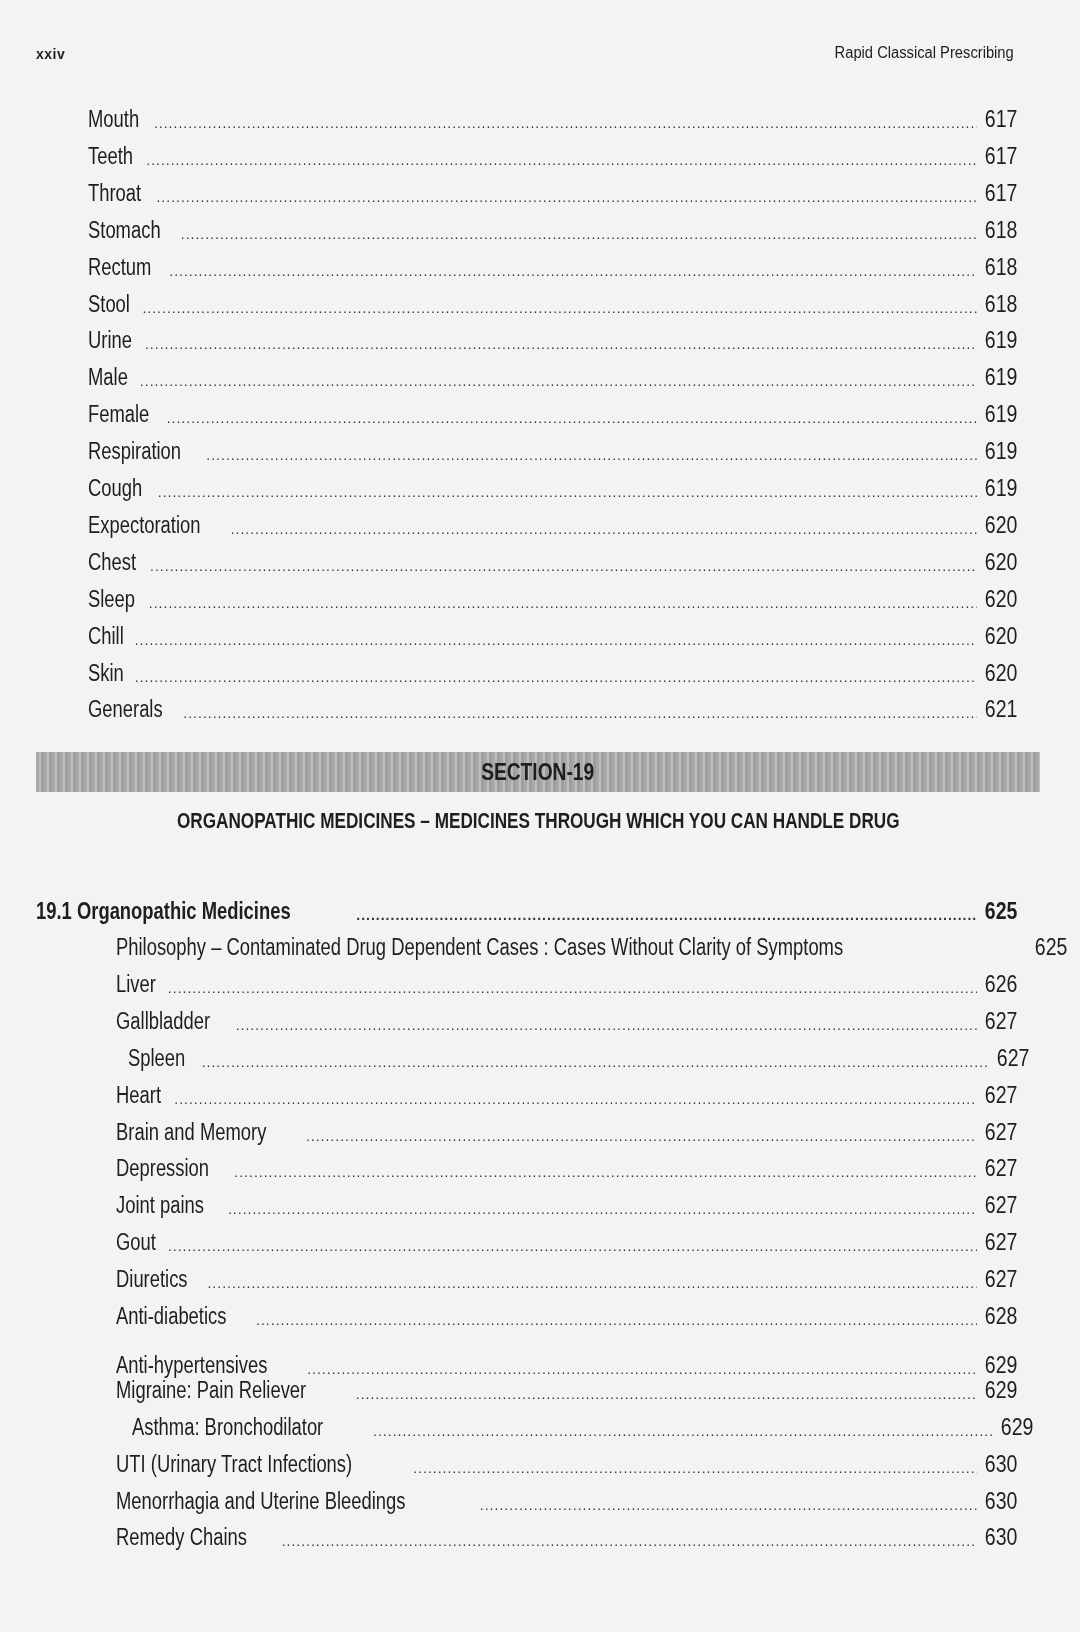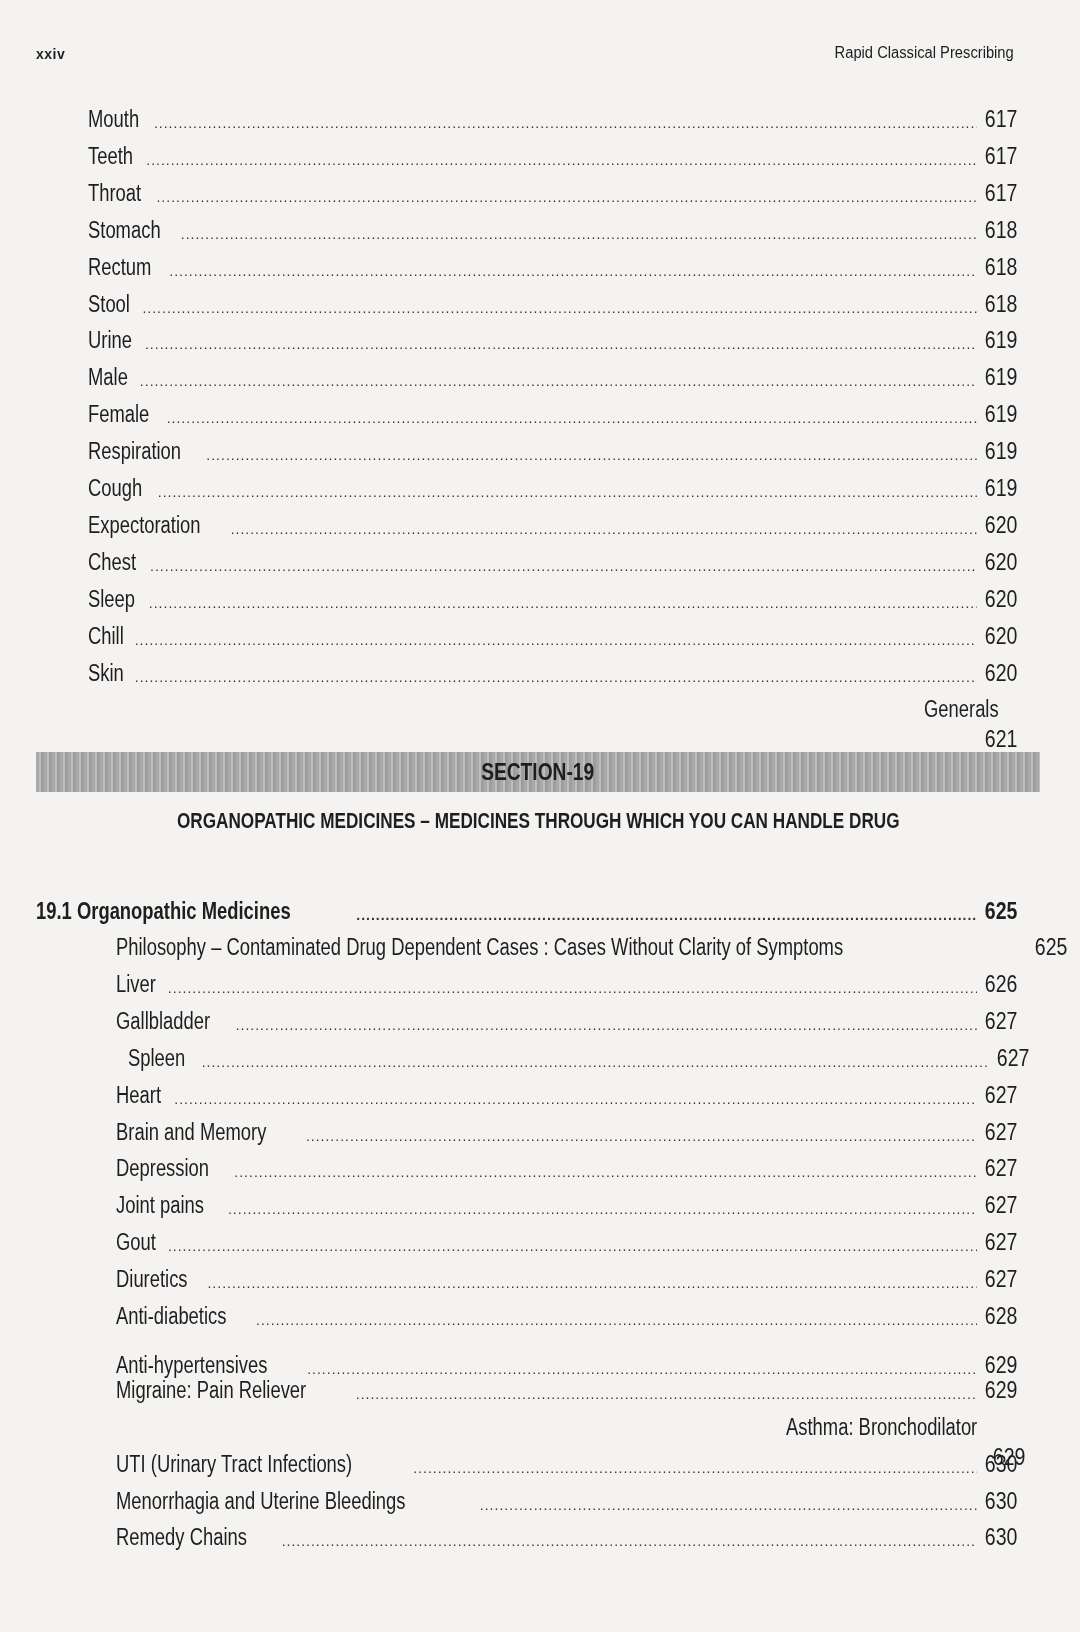--- a/index.html
+++ b/index.html
@@ -115,21 +115,21 @@
       <div class="row" style="left: 88px; width: 929px; top: 620.6px;">
         <span class="lbl">Chill</span>
         <span class="dots">............................................................................................................................................................................................................................................................................................................</span>
         <span class="pg">620</span>
       </div>
       <div class="row" style="left: 88px; width: 929px; top: 657.5px;">
         <span class="lbl">Skin</span>
         <span class="dots">............................................................................................................................................................................................................................................................................................................</span>
         <span class="pg">620</span>
       </div>
-      <div class="row" style="left: 88px; width: 929px; top: 694.4px; flex-direction: column;">
+      <div class="row" style="left: 88px; width: 929px; top: 694.4px;">
         <span class="lbl">Generals</span>
         <span class="dots">............................................................................................................................................................................................................................................................................................................</span>
         <span class="pg">621</span>
       </div>
     </div>
 
   <div class="section-bar">
     <span>SECTION-19</span>
   </div>
   <div class="sec-title" style="top:802px;">
@@ -201,21 +201,21 @@
       <div class="row" style="left: 116px; width: 901px; top: 1318px; margin-top: 32px;">
         <span class="lbl">Anti-hypertensives</span>
         <span class="dots">............................................................................................................................................................................................................................................................................................................</span>
         <span class="pg">629</span>
       </div>
       <div class="row" style="left: 116px; width: 901px; top: 1374.8px;">
         <span class="lbl">Migraine: Pain Reliever</span>
         <span class="dots">............................................................................................................................................................................................................................................................................................................</span>
         <span class="pg">629</span>
       </div>
-      <div class="row" style="left: 124px; width: 901px; top: 1411.7px; flex-direction: column;">
+      <div class="row" style="left: 132px; width: 901px; top: 1411.7px;">
         <span class="lbl">Asthma: Bronchodilator</span>
         <span class="dots">............................................................................................................................................................................................................................................................................................................</span>
         <span class="pg">629</span>
       </div>
       <div class="row" style="left: 116px; width: 901px; top: 1448.6px;">
         <span class="lbl">UTI (Urinary Tract Infections)</span>
         <span class="dots">............................................................................................................................................................................................................................................................................................................</span>
         <span class="pg">630</span>
       </div>
       <div class="row" style="left: 116px; width: 901px; top: 1485.5px;">

